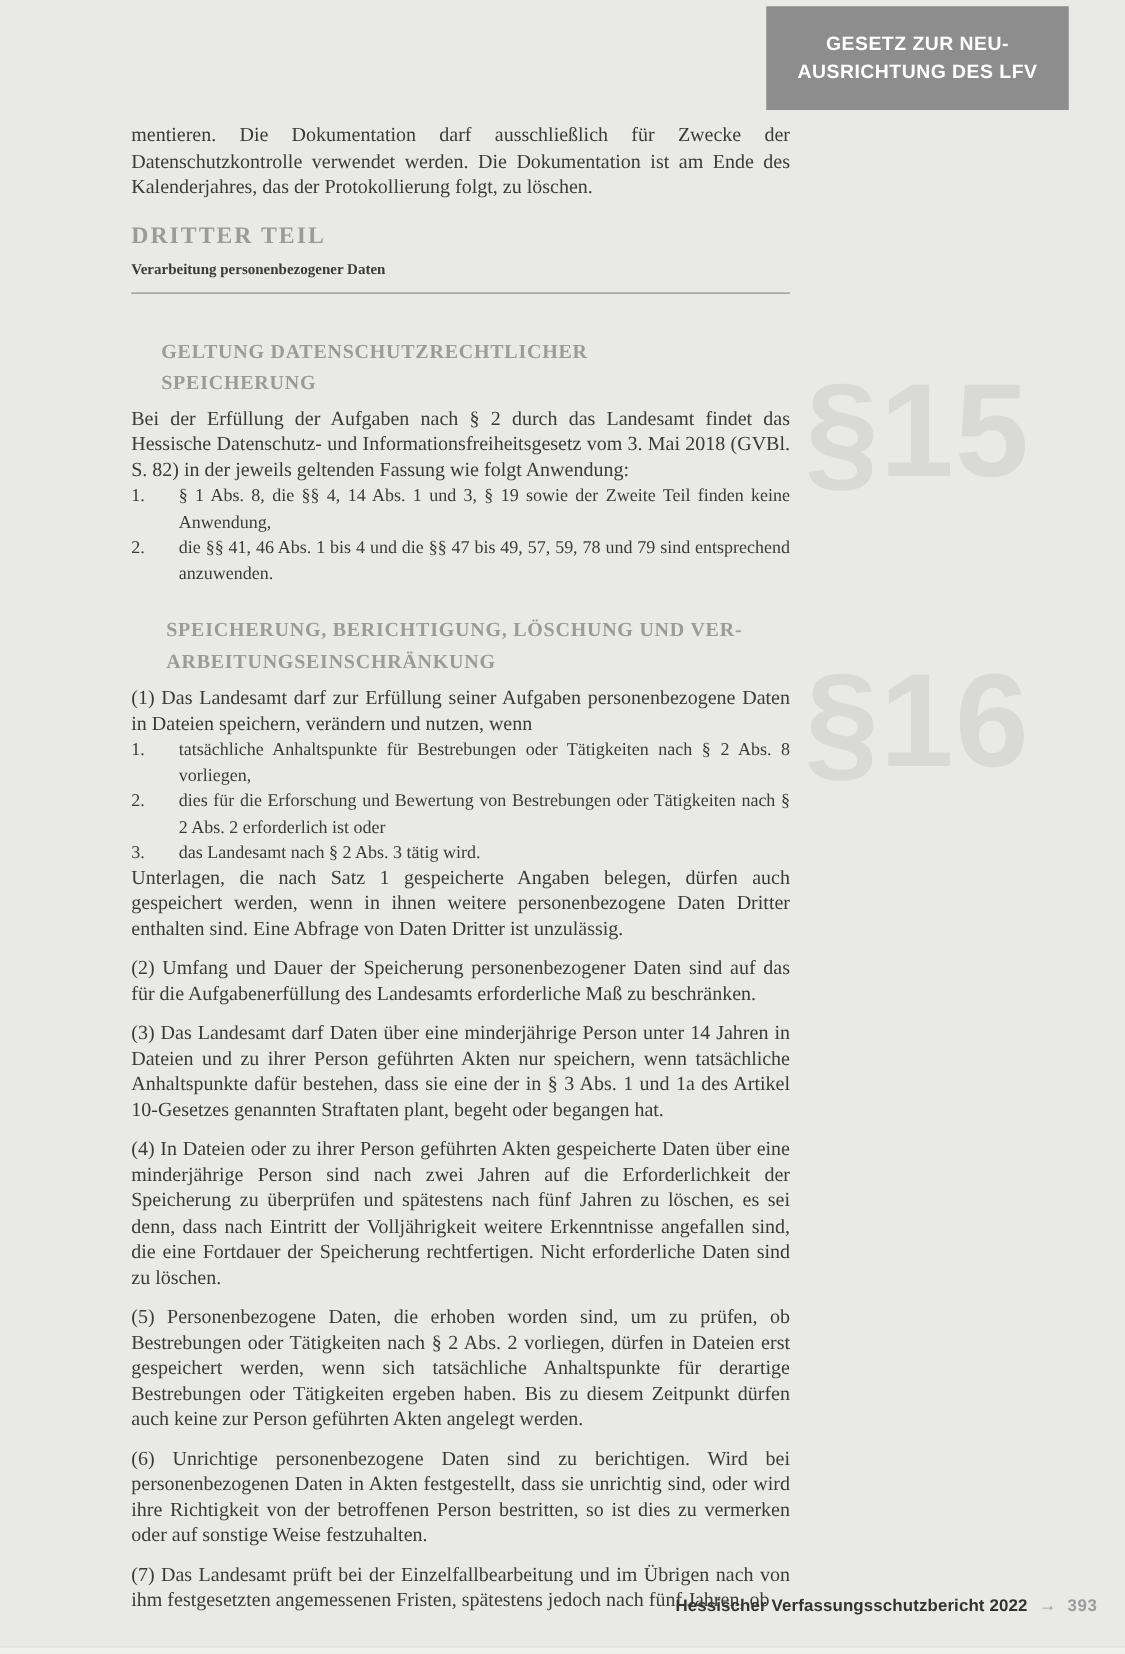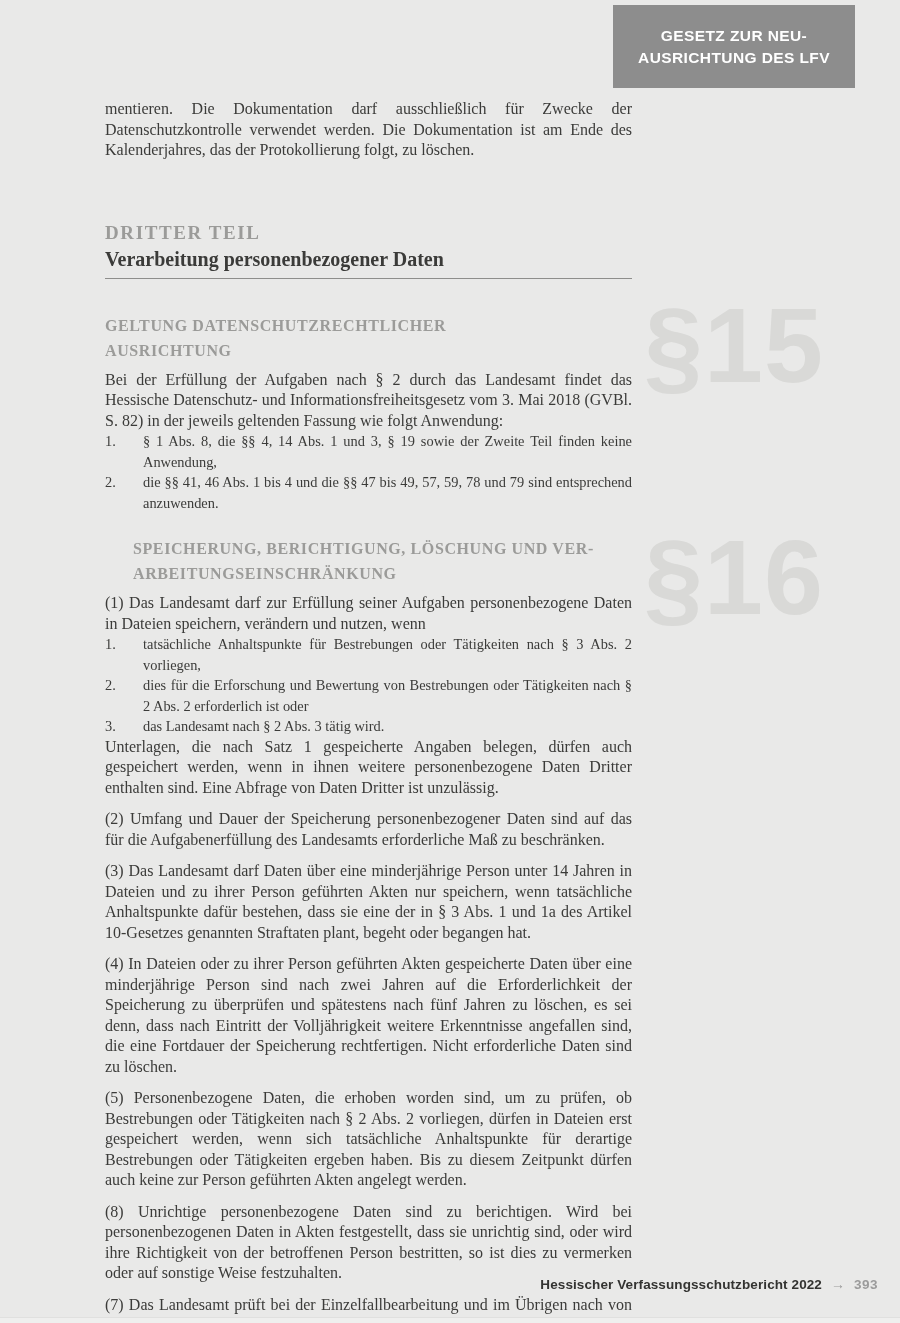--- a/index.html
+++ b/index.html
@@ -62,50 +62,50 @@
     width:527px;
   }
   .body-par{
     font-size:16px;
     line-height:20.5px;
     text-align:justify;
     color:var(--text);
   }
   .intro-par{margin-top:99px;}
 
-  .part-head{margin-top:60px;}
+  .part-head{margin-top:16px;}
   .part-kicker{
     font-size:19px;
     font-weight:bold;
     color:var(--heading-gray);
     letter-spacing:1.6px;
     line-height:24px;
   }
   .part-title{
     margin-top:4px;
-    font-size:20px;
+    font-size:12px;
     font-weight:bold;
     color:var(--text);
     line-height:21px;
   }
   .part-rule{
     margin-top:8px;
     height:0;
     border-bottom:1.5px solid var(--rule);
   }
 
   .sec-head{
     font-weight:bold;
     color:var(--heading-gray);
     font-size:16px;
     letter-spacing:.6px;
     line-height:25px;
   }
   .sec-head span{display:block;white-space:nowrap;}
-  .sh15{margin-top:34px;}
+  .sh15{margin-top:34px;margin-left:24px;}
   .sh16{margin-top:23px;margin-left:28px;}
 
   .mt7{margin-top:7px;}
   .mt11{margin-top:11px;}
   .mt0{margin-top:0;}
 
   .num-list{width:100%;}
   .li{display:flex;}
   .li-num{
     flex:0 0 38px;
@@ -161,21 +161,21 @@
 
     <div class="part-head">
       <div class="part-kicker">DRITTER TEIL</div>
       <div class="part-title">Verarbeitung personenbezogener Daten</div>
       <div class="part-rule"></div>
     </div>
 
     <section>
       <h2 class="sec-head sh15">
         <span>GELTUNG DATENSCHUTZRECHTLICHER</span>
-        <span>AUSRICHTUNG</span>
+        <span>SPEICHERUNG</span>
       </h2>
       <p class="body-par mt7">Bei der Erfüllung der Aufgaben nach § 2 durch das Landesamt findet das Hessische Datenschutz- und Informationsfreiheitsgesetz vom 3. Mai 2018 (GVBl. S. 82) in der jeweils geltenden Fassung wie folgt Anwendung:</p>
       <div class="num-list">
         <div class="li">
           <span class="li-num">1.</span>
           <span class="li-text">§ 1 Abs. 8, die §§ 4, 14 Abs. 1 und 3, § 19 sowie der Zweite Teil finden keine Anwendung,</span>
         </div>
         <div class="li">
           <span class="li-num">2.</span>
           <span class="li-text">die §§ 41, 46 Abs. 1 bis 4 und die §§ 47 bis 49, 57, 59, 78 und 79 sind entsprechend anzuwenden.</span>
@@ -185,37 +185,37 @@
 
     <section>
       <h2 class="sec-head sh16">
         <span>SPEICHERUNG, BERICHTIGUNG, LÖSCHUNG UND VER-</span>
         <span>ARBEITUNGSEINSCHRÄNKUNG</span>
       </h2>
       <p class="body-par mt7">(1) Das Landesamt darf zur Erfüllung seiner Aufgaben personenbezogene Daten in Dateien speichern, verändern und nutzen, wenn</p>
       <div class="num-list">
         <div class="li">
           <span class="li-num">1.</span>
-          <span class="li-text">tatsächliche Anhaltspunkte für Bestrebungen oder Tätigkeiten nach § 3 Abs. 2 vorliegen,</span>
+          <span class="li-text">tatsächliche Anhaltspunkte für Bestrebungen oder Tätigkeiten nach § 2 Abs. 8 vorliegen,</span>
         </div>
         <div class="li">
           <span class="li-num">2.</span>
           <span class="li-text">dies für die Erforschung und Bewertung von Bestrebungen oder Tätigkeiten nach § 2 Abs. 2 erforderlich ist oder</span>
         </div>
         <div class="li">
           <span class="li-num">3.</span>
           <span class="li-text">das Landesamt nach § 2 Abs. 3 tätig wird.</span>
         </div>
       </div>
       <p class="body-par mt0">Unterlagen, die nach Satz 1 gespeicherte Angaben belegen, dürfen auch gespeichert werden, wenn in ihnen weitere personenbezogene Daten Dritter enthalten sind. Eine Abfrage von Daten Dritter ist unzulässig.</p>
       <p class="body-par mt11">(2) Umfang und Dauer der Speicherung personenbezogener Daten sind auf das für die Aufgabenerfüllung des Landesamts erforderliche Maß zu beschränken.</p>
       <p class="body-par mt11">(3) Das Landesamt darf Daten über eine minderjährige Person unter 14 Jahren in Dateien und zu ihrer Person geführten Akten nur speichern, wenn tatsächliche Anhaltspunkte dafür bestehen, dass sie eine der in § 3 Abs. 1 und 1a des Artikel 10-Gesetzes genannten Straftaten plant, begeht oder begangen hat.</p>
       <p class="body-par mt11">(4) In Dateien oder zu ihrer Person geführten Akten gespeicherte Daten über eine minderjährige Person sind nach zwei Jahren auf die Erforderlichkeit der Speicherung zu überprüfen und spätestens nach fünf Jahren zu löschen, es sei denn, dass nach Eintritt der Volljährigkeit weitere Erkenntnisse angefallen sind, die eine Fortdauer der Speicherung rechtfertigen. Nicht erforderliche Daten sind zu löschen.</p>
       <p class="body-par mt11">(5) Personenbezogene Daten, die erhoben worden sind, um zu prüfen, ob Bestrebungen oder Tätigkeiten nach § 2 Abs. 2 vorliegen, dürfen in Dateien erst gespeichert werden, wenn sich tatsächliche Anhaltspunkte für derartige Bestrebungen oder Tätigkeiten ergeben haben. Bis zu diesem Zeitpunkt dürfen auch keine zur Person geführten Akten angelegt werden.</p>
-      <p class="body-par mt11">(8) Unrichtige personenbezogene Daten sind zu berichtigen. Wird bei personenbezogenen Daten in Akten festgestellt, dass sie unrichtig sind, oder wird ihre Richtigkeit von der betroffenen Person bestritten, so ist dies zu vermerken oder auf sonstige Weise festzuhalten.</p>
+      <p class="body-par mt11">(6) Unrichtige personenbezogene Daten sind zu berichtigen. Wird bei personenbezogenen Daten in Akten festgestellt, dass sie unrichtig sind, oder wird ihre Richtigkeit von der betroffenen Person bestritten, so ist dies zu vermerken oder auf sonstige Weise festzuhalten.</p>
       <p class="body-par mt11">(7) Das Landesamt prüft bei der Einzelfallbearbeitung und im Übrigen nach von ihm festgesetzten angemessenen Fristen, spätestens jedoch nach fünf Jahren, ob</p>
     </section>
 
   </div>
 
   <div class="footer">
     <span class="footer-title">Hessischer Verfassungsschutzbericht 2022</span>
     <span class="footer-arrow">→</span>
     <span class="footer-page">393</span>
   </div>

